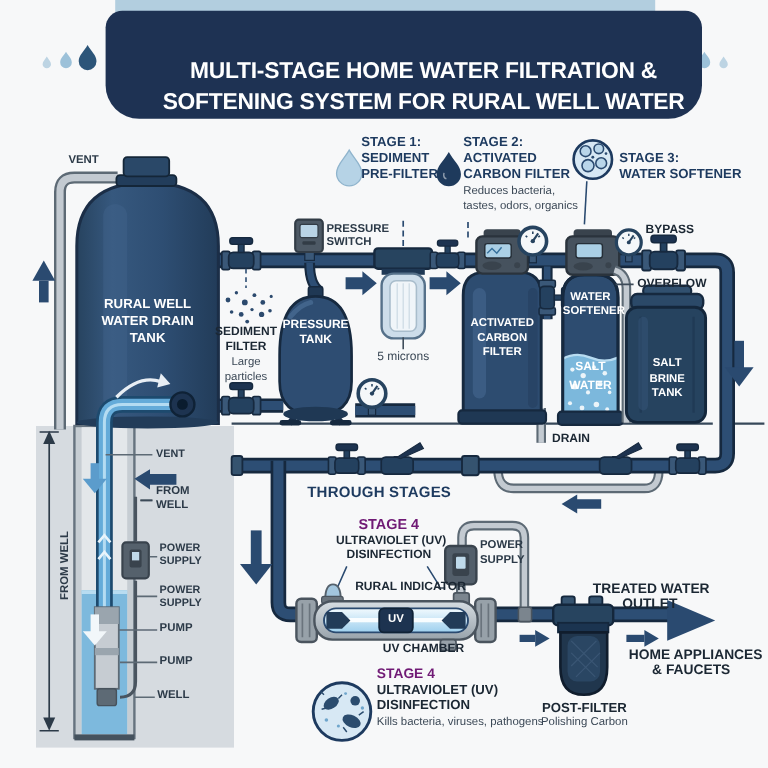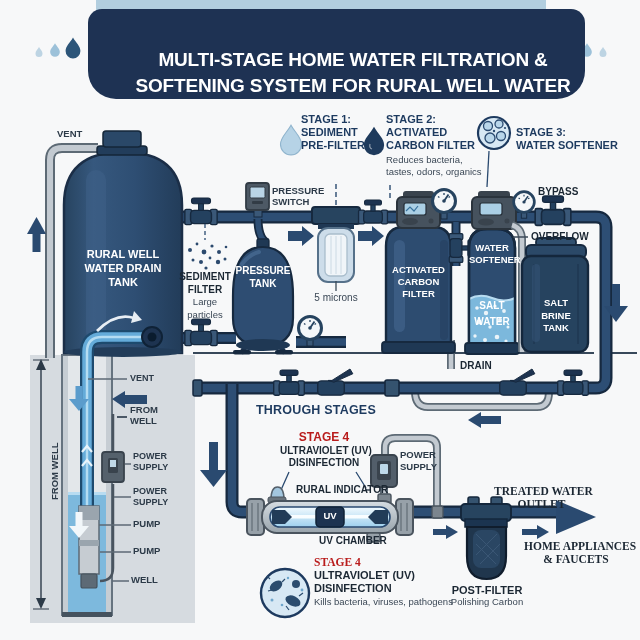--- a/index.html
+++ b/index.html
@@ -5,21 +5,21 @@
   html,body{margin:0;padding:0;background:#eef1f3;}
   .canvas{position:relative;width:640px;height:640px;background:#f7f8f9;overflow:hidden;
           font-family:"Liberation Sans",sans-serif;}
   svg{position:absolute;left:0;top:0;}
   .lbl{position:absolute;color:#1d3a5f;line-height:1.15;white-space:nowrap;z-index:5;}
   .b{font-weight:700;}
   .c{text-align:center;}
   .w{color:#fff;}
   .dk{color:#1b2733;}
   .desc{color:#3b4856;font-weight:400;}
-  .blue{color:#b91c1c;} .s9{font-size:9px;} .s95{font-size:9.5px;} .s10{font-size:10px;} .s11{font-size:11px;} .s115{font-size:11.5px;font-family:Liberation Serif, serif;} .s12{font-size:12px;}
+  .blue{color:#701a75;} .s9{font-size:9px;} .s95{font-size:9.5px;} .s10{font-size:10px;} .s11{font-size:11px;} .s115{font-size:11.5px;} .s12{font-size:12px;}
   .s125{font-size:12.5px;}
   .banner-strip{position:absolute;left:96px;top:0;width:450px;height:13px;background:#b2cedf;z-index:1;}
   .banner{position:absolute;left:88px;top:9px;width:464px;height:90px;background:#1e3253;
           border-radius:14px 14px 28px 28px;z-index:2;display:flex;flex-direction:column;
           justify-content:flex-end;align-items:center;padding-left:33px;}
   .banner div{color:#fff;font-weight:700;font-size:19px;line-height:26px;letter-spacing:-0.2px;text-align:center;}
   .vert{writing-mode:vertical-rl;transform:rotate(180deg);}
   .lh11{line-height:11px;} .lh115{line-height:11.5px;} .lh12{line-height:12px;}
   .lh125{line-height:12.5px;} .lh13{line-height:13px;} .lh14{line-height:14px;}
 </style>

